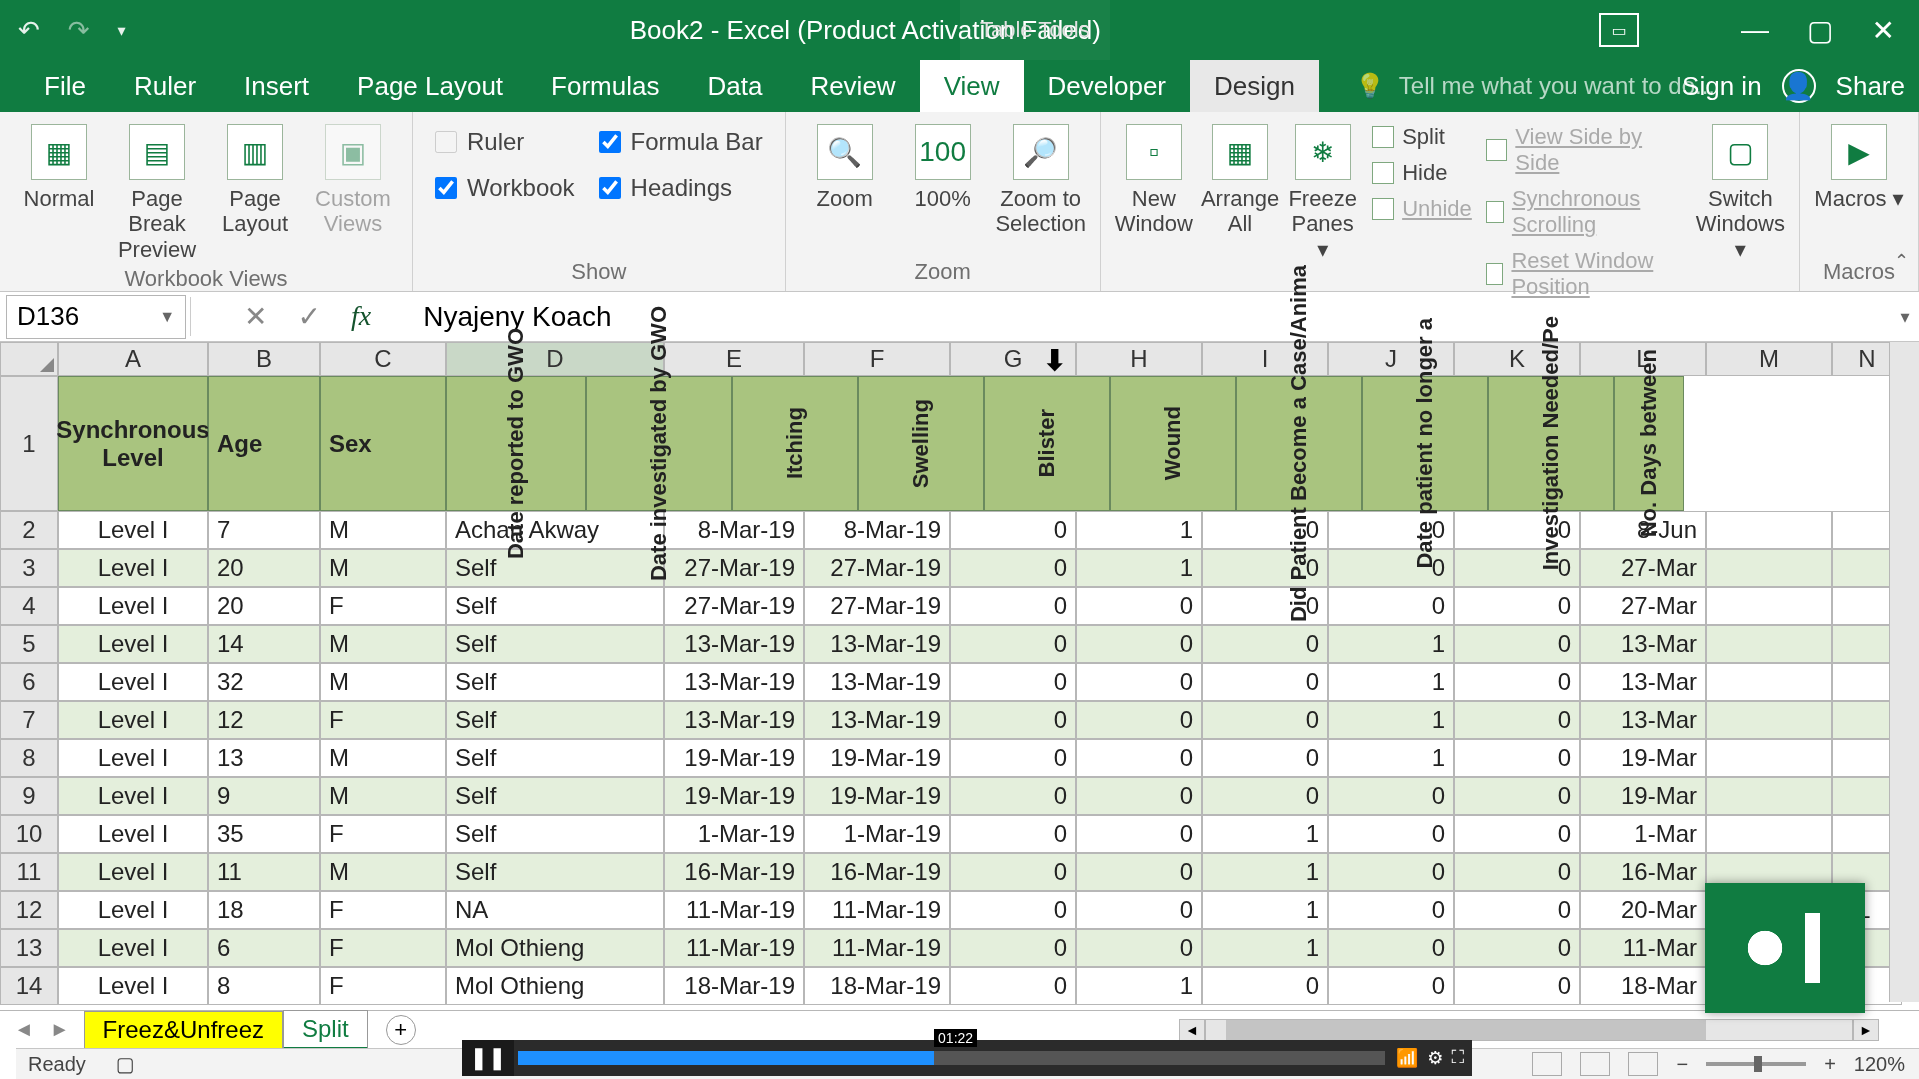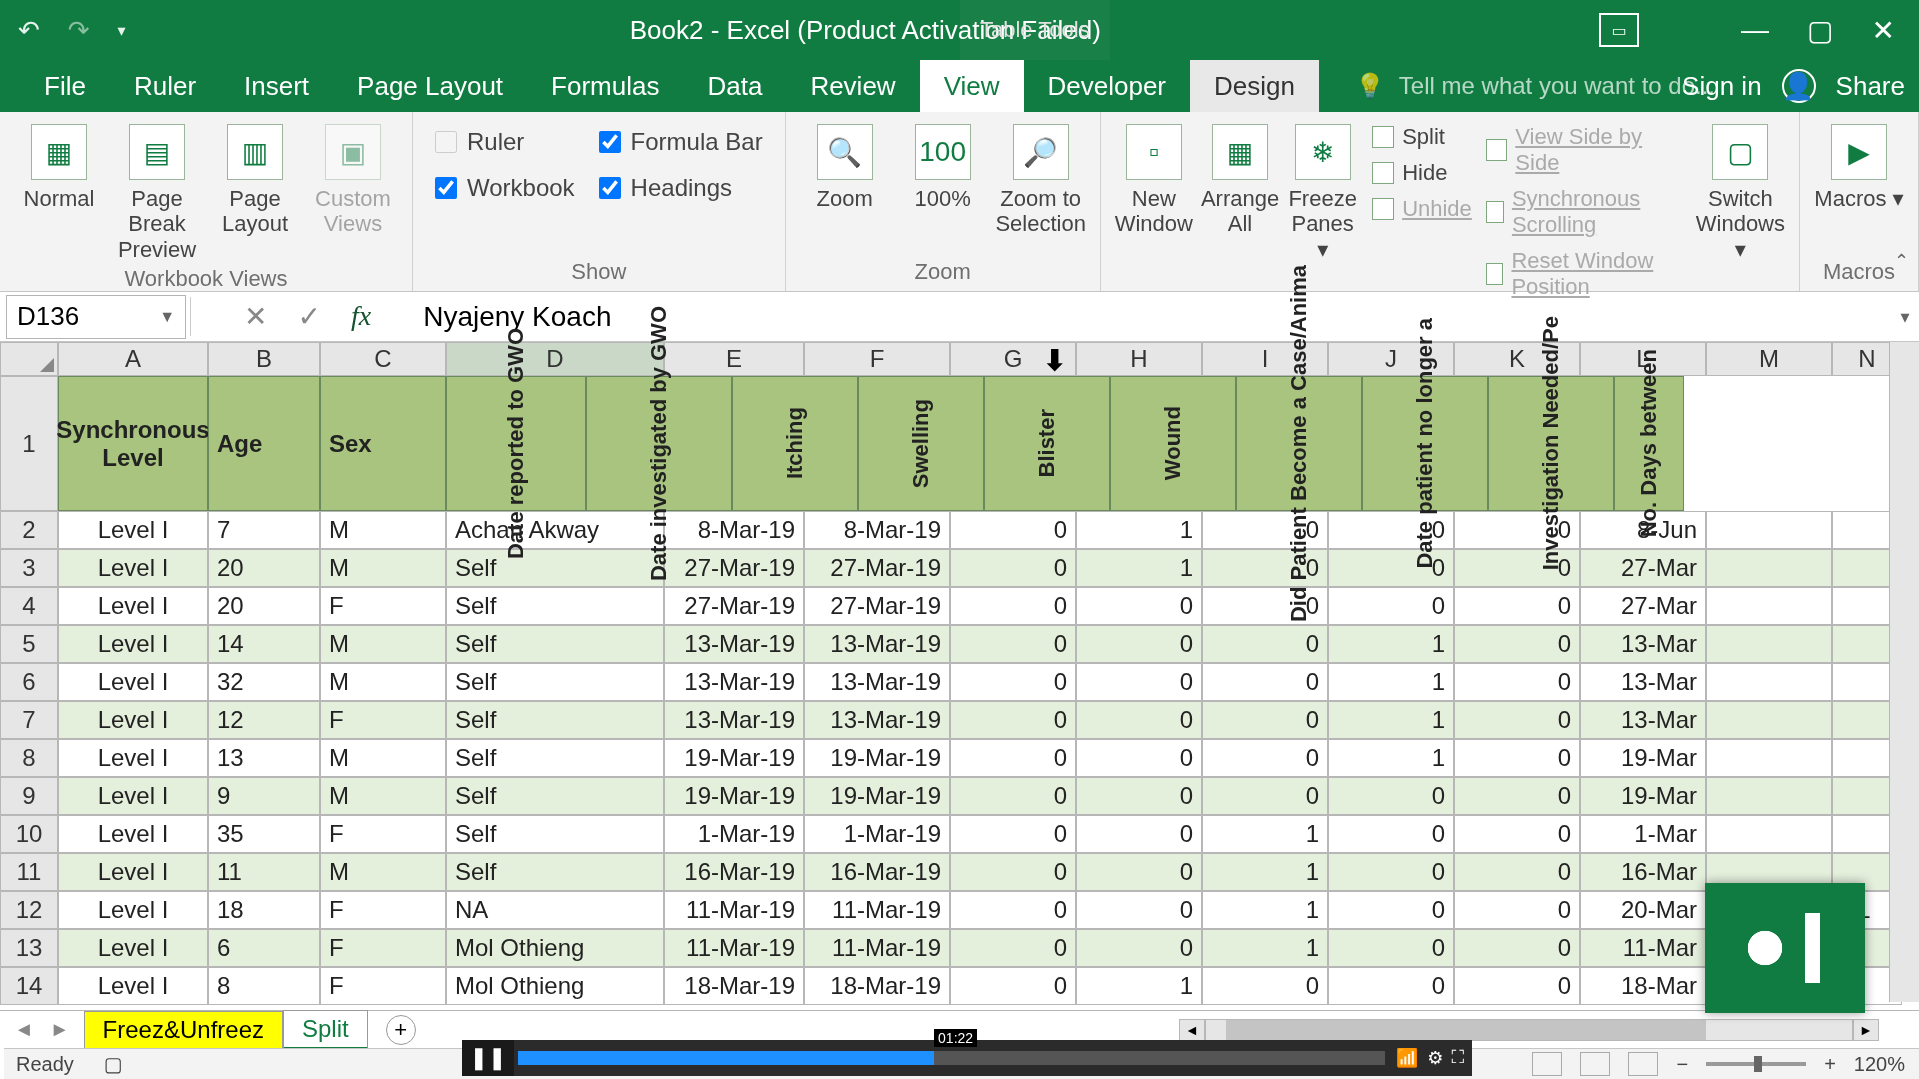--- a/index.html
+++ b/index.html
@@ -76,21 +76,21 @@
 .sheet-tab { padding:4px 18px; font-size:24px; border:1px solid #999; cursor:pointer;}
 .sheet-tab.yellow { background:#ffff00; color:#000;}
 .sheet-tab.active-green { background:#fff; color:#107c41; border-bottom:3px solid #107c41;}
 .add-sheet { margin-left:18px; width:30px; height:30px; border:1px solid #999; border-radius:50%; display:flex; align-items:center; justify-content:center; font-size:22px; cursor:pointer;}
 .hscroll-area { position:absolute; right:40px; width:700px; height:28px; display:flex; align-items:center;}
 .hscroll-track { flex:1; height:22px; background:#e6e6e6; border:1px solid #b7b7b7; position:relative;}
 .hscroll-thumb { position:absolute; left:20px; width:480px; top:0; bottom:0; background:#c4c4c4;}
 .scroll-btn { width:26px; height:22px; background:#e6e6e6; border:1px solid #b7b7b7; display:flex; align-items:center; justify-content:center; font-size:14px;}
 
 
-.statusbar { position:absolute; left:4px; right:0; bottom:0; height:31px; background:#f3f3f3; border-top:1px solid #c6c6c6; display:flex; align-items:center; padding:0 12px; font-size:20px; color:#444;}
+.statusbar { position:absolute; left:16px; right:0; bottom:0; height:31px; background:#f3f3f3; border-top:1px solid #c6c6c6; display:flex; align-items:center; padding:0 12px; font-size:20px; color:#444;}
 .status-right { position:absolute; right:14px; display:flex; align-items:center; gap:18px;}
 .viewbtn { width:30px; height:24px; border:1px solid #aaa; display:inline-block;}
 .zoom-slider { width:100px; height:4px; background:#999; position:relative;}
 .zoom-thumb { position:absolute; left:48px; top:-6px; width:8px; height:16px; background:#666;}
 
 
 .video-bar { position:absolute; left:462px; top:1040px; width:1010px; height:36px; background:#2b2b2b; display:flex; align-items:center;}
 .play-pause { width:52px; height:36px; background:#1a1a1a; display:flex; align-items:center; justify-content:center; color:#fff; font-size:22px;}
 .progress-track { flex:1; height:14px; background:#555; margin:0 4px; position:relative;}
 .progress-fill { position:absolute; left:0; top:0; bottom:0; width:48%; background:#1e90ff;}

